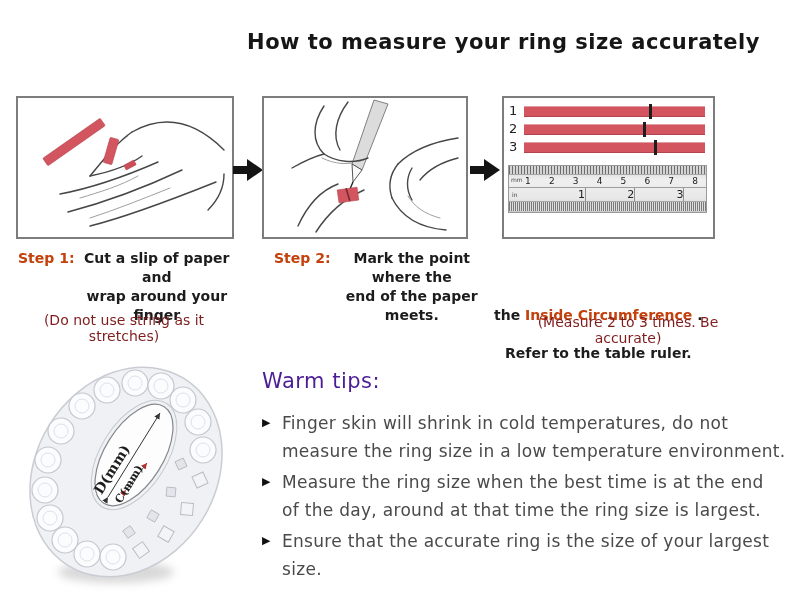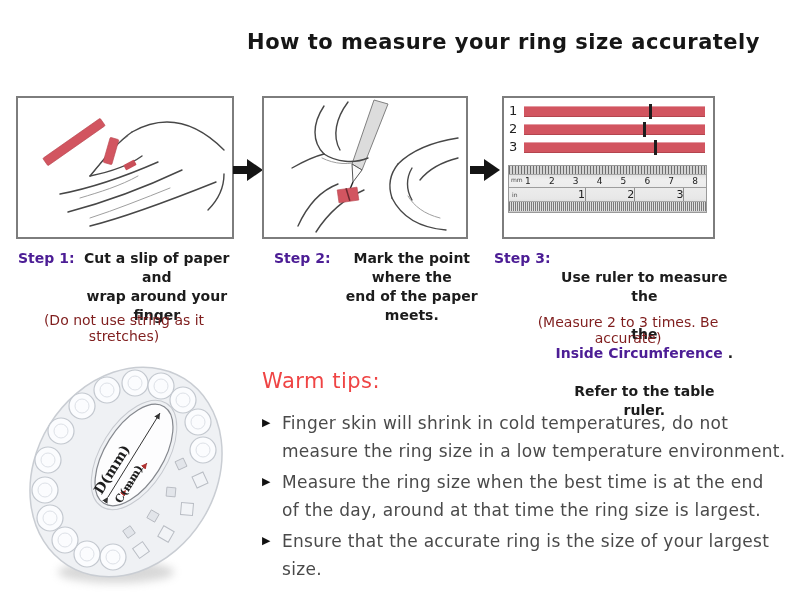--- a/index.html
+++ b/index.html
@@ -38,32 +38,32 @@
   .i1{left:35%;} .i2{left:60%;} .i3{left:85%;}
   .inch-div{position:absolute;top:0;width:1px;height:13px;background:#8f8f8f;}
   .d1{left:38.5%;} .d2{left:63.5%;} .d3{left:88.5%;}
   .r-unit-in{position:absolute;left:3px;bottom:1px;font-size:6px;color:#444;}
   .r-ticks-bot{height:9px;background-color:#dedede;
          background-image:repeating-linear-gradient(90deg,#7a7a7a 0 1px,transparent 1px 2px);}
   .ruler-caption{position:absolute;right:10px;top:117px;font-size:15px;color:#1c1c1c;}
 
   
   .cap{position:absolute;display:flex;font-size:14px;line-height:19px;}
-  .cap b{white-space:nowrap;margin-right:5px;color:#4c1d95;text-align:center;}
+  .cap b{white-space:nowrap;margin-right:5px;color:#c2410c;text-align:center;}
   .cap-text{white-space:pre-line;text-align:center;font-weight:bold;}
   .cap1{left:18px;top:249px;width:216px;}
   .cap2{left:274px;top:249px;width:214px;}
   .cap3{left:494px;top:249px;width:226px;}
   .note{position:absolute;font-size:14px;text-align:center;color:#7f1d1d;}
   .note1{left:8px;top:312px;width:232px;}
   .note3{left:510px;top:314px;width:236px;}
 
   
   .tips{position:absolute;left:262px;top:369px;width:524px;color:#4a4a4a;}
-  .tips-heading{font-size:21px;color:#ef4444;margin:0 0 16px 0;font-weight:500;letter-spacing:.5px;}
+  .tips-heading{font-size:21px;color:#4c1d95;margin:0 0 16px 0;font-weight:500;letter-spacing:.5px;}
   .tip{display:flex;margin-bottom:3px;font-size:17px;line-height:28px;letter-spacing:.3px;}
   .tip .bullet{flex:0 0 20px;color:#111;font-size:11px;line-height:28px;}
   .tip .tip-text{white-space:pre-line;}
 
   
   .ring-wrap{position:absolute;left:4px;top:360px;width:250px;height:242px;}
 
   svg text{font-family:"DejaVu Serif", serif;}
 </style>
 </head>
@@ -183,23 +183,22 @@
     <b>Step 1:</b>
     <div class="cap-text">Cut a slip of paper and
 wrap around your finger</div>
   </div>
   <div class="cap cap2">
     <b>Step 2:</b>
     <div class="cap-text">Mark the point where the
 end of the paper meets.</div>
   </div>
   <div class="cap cap3">
-    <b>Step 3:</b>
     <div class="cap-text">
-      <span>Use ruler to measure the</span><br>
+      <br>
       <span>the </span><b>Inside Circumference</b><span>.</span><br>
       <span>Refer to the table ruler.</span>
     </div>
   </div>
   <div class="note note1">(Do not use string as it stretches)</div>
   <div class="note note3">(Measure 2 to 3 times. Be accurate)</div>
 
   <div class="ring-wrap">
     <svg width="250" height="242" viewBox="0 0 250 242">
       <defs>

